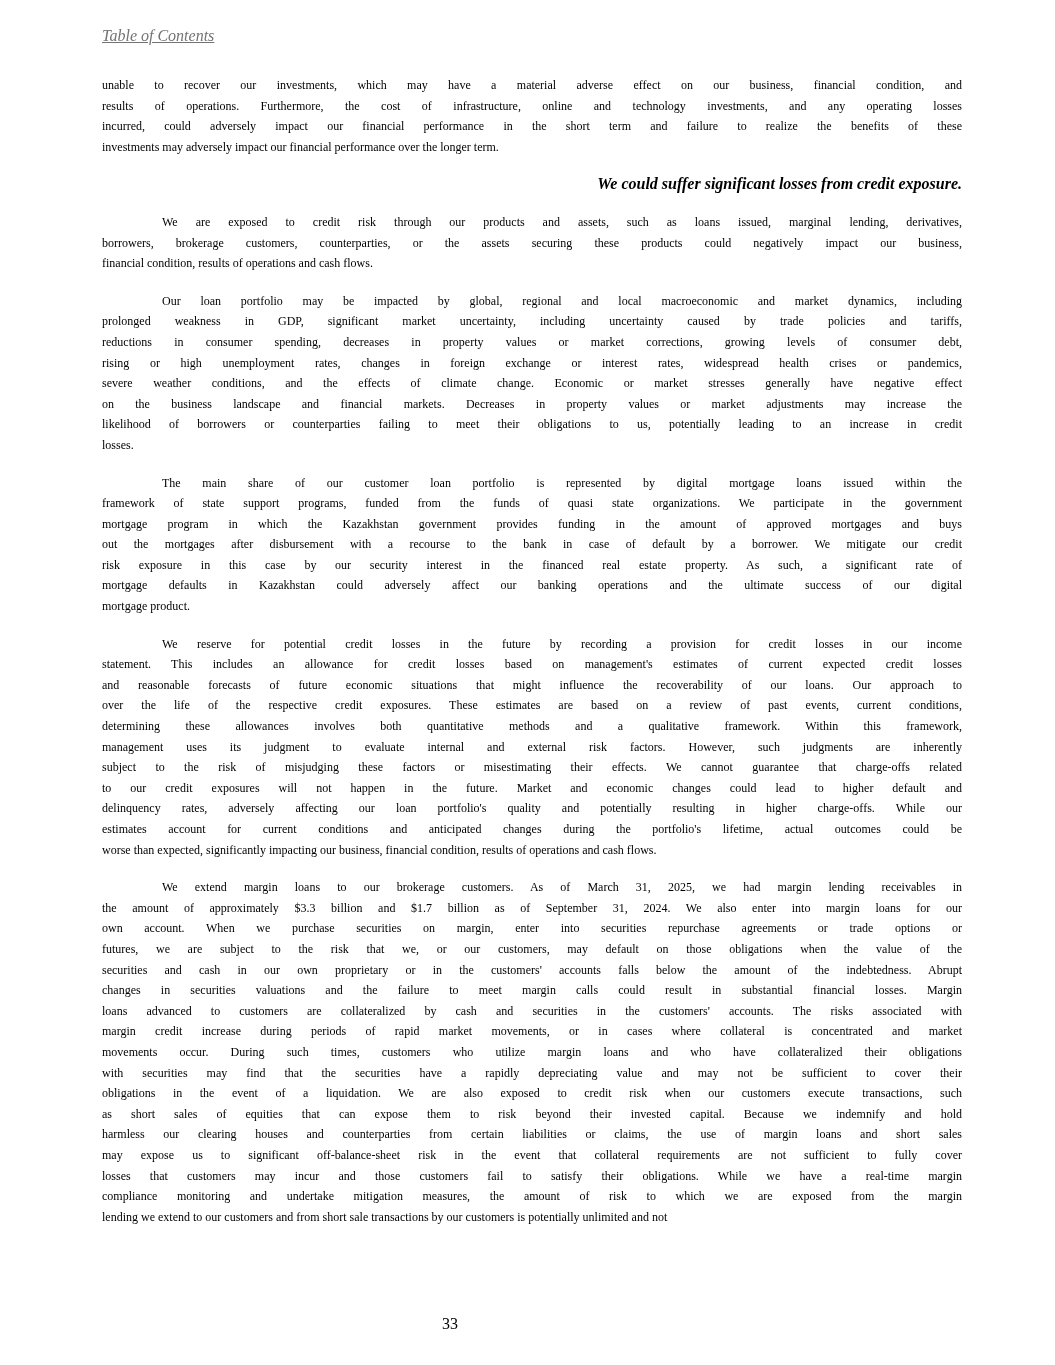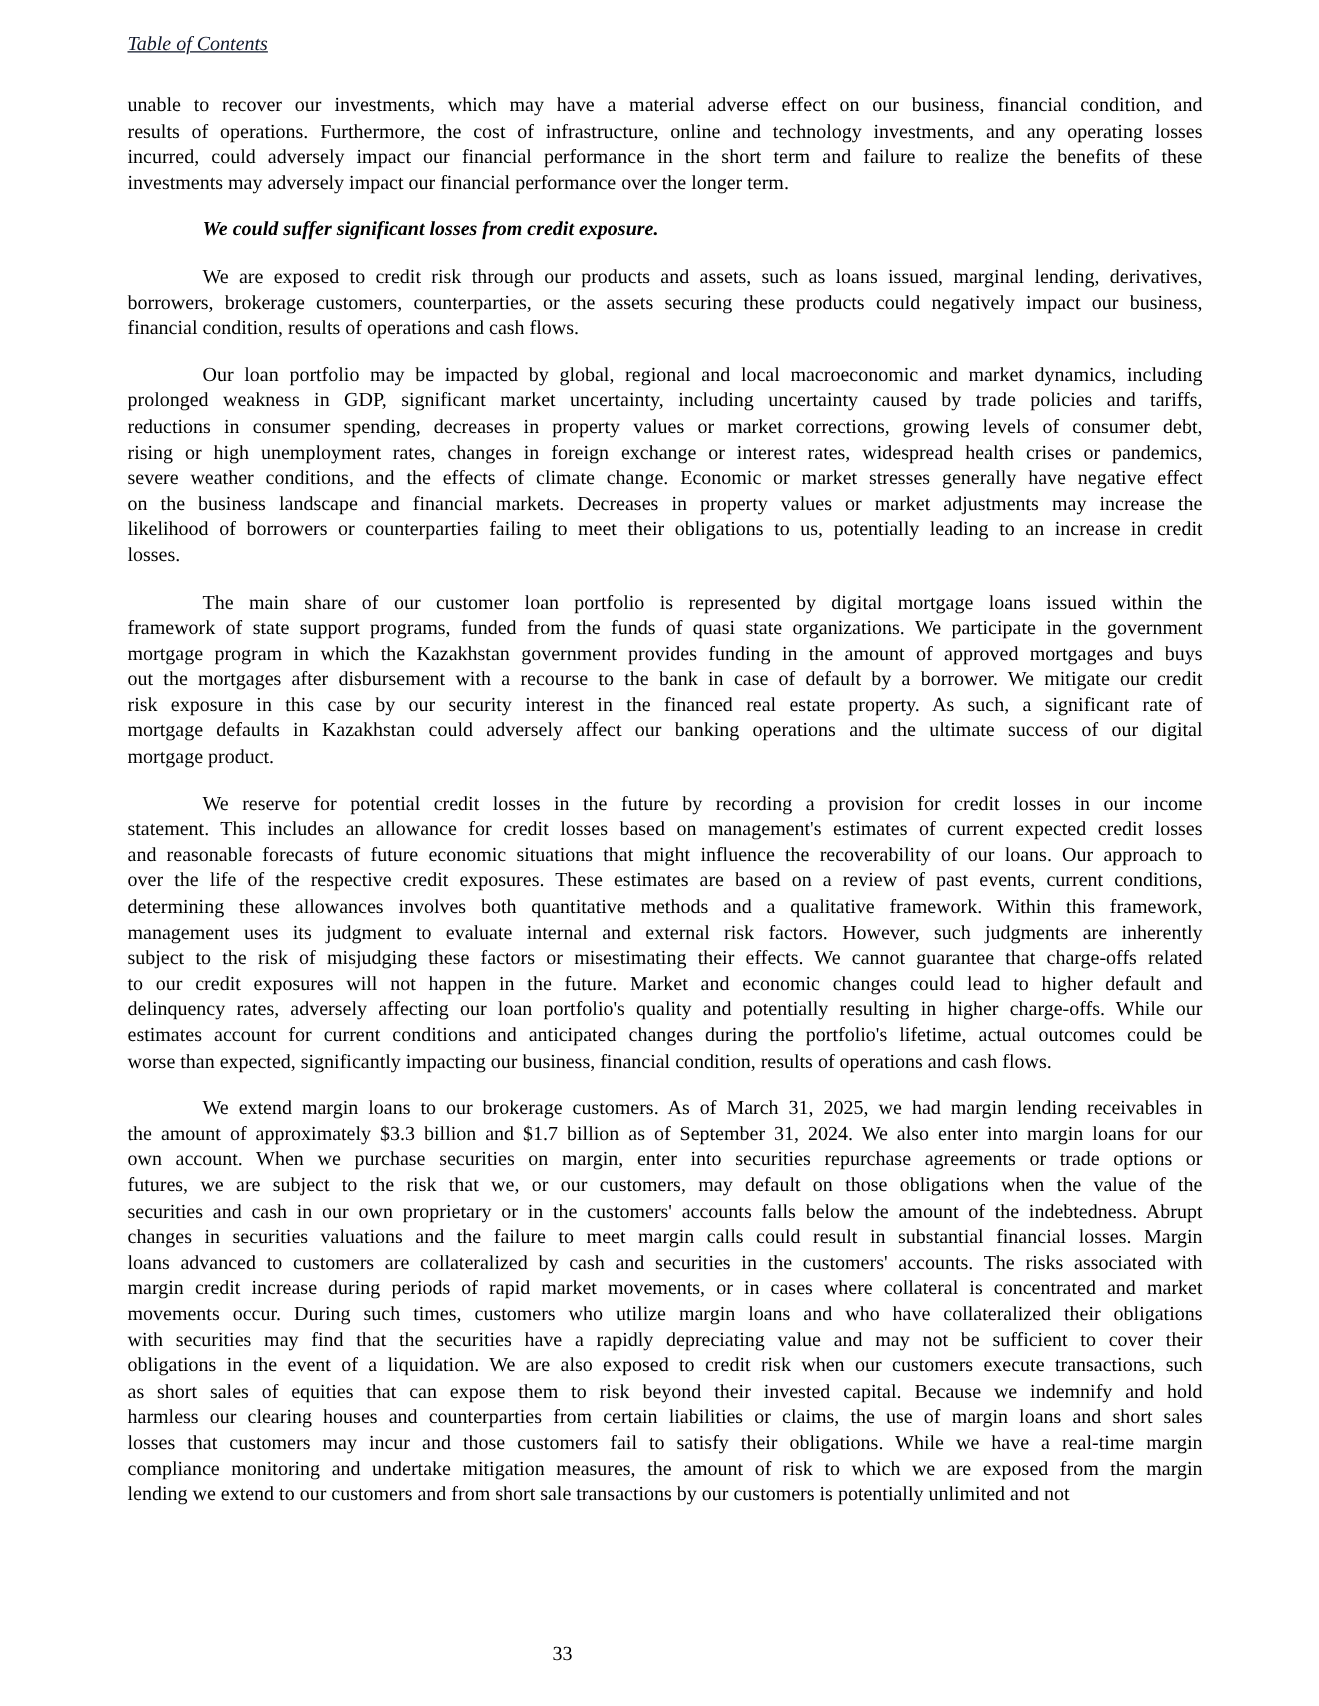--- a/index.html
+++ b/index.html
@@ -1,25 +1,25 @@
 <!DOCTYPE html>
 <html><head>
   <meta charset="utf-8">
   <style>
     html, body { margin: 0; padding: 0; background: #ffffff; }
     body { width: 1055px; height: 1365px; position: relative; overflow: hidden;
       font-family: "Liberation Serif", "DejaVu Serif", serif; color: #000; }
     .toc { position: absolute; left: 102px; top: 27px; font-size: 16px; font-style: italic;
-      color: #0f172a; text-decoration: underline; cursor: pointer; }
+      color: #737373; text-decoration: underline; cursor: pointer; }
     .content { position: absolute; left: 102px; top: 75px; width: 860px; }
-    .para { margin: 0 0 17px 0; font-size: 16px; line-height: 20.6px; }
+    .para { margin: 0 0 17px 0; font-size: 12px; line-height: 20.6px; }
     .line { display: block; white-space: nowrap; }
     .line.justify { text-align: justify; text-align-last: justify; white-space: normal; }
     .indent { padding-left: 60px; }
-    .heading { margin: 0 0 17px 60px; font-size: 16px; line-height: 20.6px; font-weight: bold; font-style: italic; }
+    .heading { margin: 0 0 17px 60px; font-size: 16px; line-height: 20.6px; font-weight: bold; font-style: italic; text-align: right; }
     .page-number { position: absolute; left: 0; width: 900px; top: 1315px; text-align: center; font-size: 16px; }
   </style>
 </head>
 <body>
 
 <a class="toc">Table of Contents</a>
 
 <div class="content">
   <p class="para" id="intro">
       <span class="line justify">unable to recover our investments, which may have a material adverse effect on our business, financial condition, and</span>
@@ -73,20 +73,21 @@
         <span class="line justify">futures, we are subject to the risk that we, or our customers, may default on those obligations when the value of the</span>
         <span class="line justify">securities and cash in our own proprietary or in the customers' accounts falls below the amount of the indebtedness. Abrupt</span>
         <span class="line justify">changes in securities valuations and the failure to meet margin calls could result in substantial financial losses. Margin</span>
         <span class="line justify">loans advanced to customers are collateralized by cash and securities in the customers' accounts. The risks associated with</span>
         <span class="line justify">margin credit increase during periods of rapid market movements, or in cases where collateral is concentrated and market</span>
         <span class="line justify">movements occur. During such times, customers who utilize margin loans and who have collateralized their obligations</span>
         <span class="line justify">with securities may find that the securities have a rapidly depreciating value and may not be sufficient to cover their</span>
         <span class="line justify">obligations in the event of a liquidation. We are also exposed to credit risk when our customers execute transactions, such</span>
         <span class="line justify">as short sales of equities that can expose them to risk beyond their invested capital. Because we indemnify and hold</span>
         <span class="line justify">harmless our clearing houses and counterparties from certain liabilities or claims, the use of margin loans and short sales</span>
+        <span class="line justify">may expose us to significant off-balance-sheet risk in the event that collateral requirements are not sufficient to fully cover</span>
         <span class="line justify">losses that customers may incur and those customers fail to satisfy their obligations. While we have a real-time margin</span>
         <span class="line justify">compliance monitoring and undertake mitigation measures, the amount of risk to which we are exposed from the margin</span>
         <span class="line">lending we extend to our customers and from short sale transactions by our customers is potentially unlimited and not</span>
       </p>
     </div>
 </div>
 
 <div class="page-number">33</div>
 
 </body></html>

